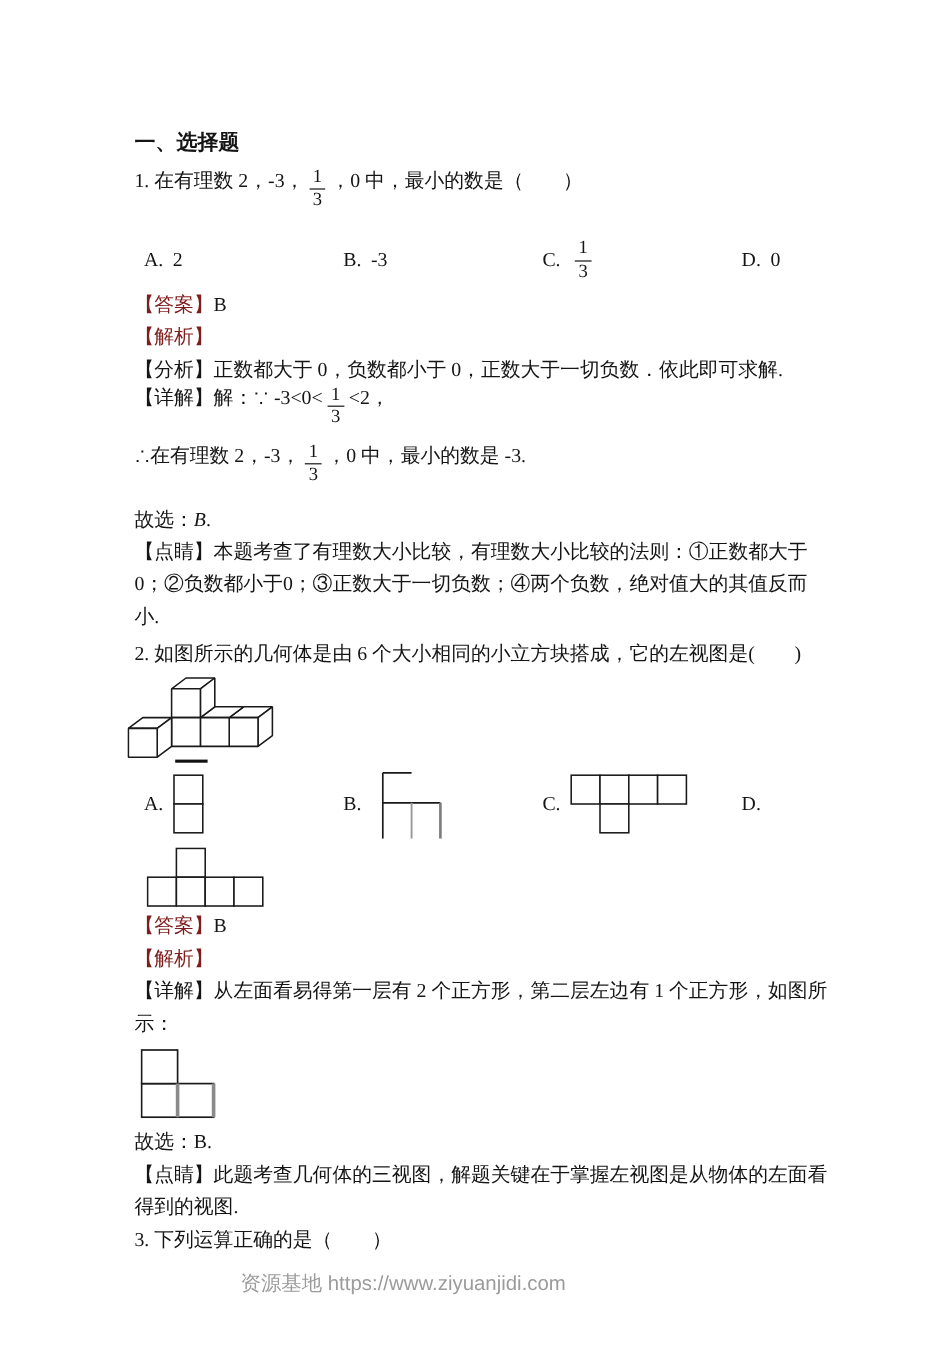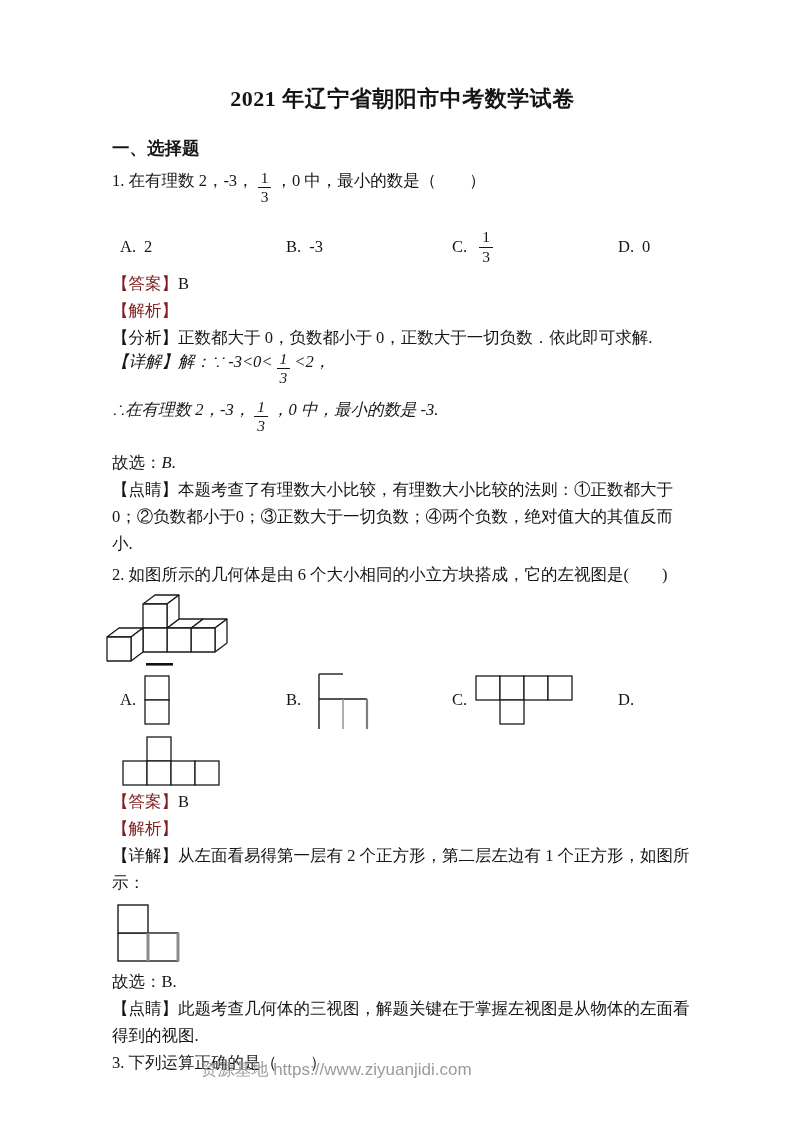--- a/index.html
+++ b/index.html
@@ -12,43 +12,42 @@
   .title{font-size:22px;font-weight:bold;text-align:center;margin:0;letter-spacing:.5px;}
   .section{font-size:17.5px;font-weight:bold;margin:22px 0 0 0;}
   .p{font-size:16.5px;line-height:27px;margin:0;}
   .fline{display:flex;font-size:16.5px;}
   .stem1{margin-top:10px;min-height:54px;}
   .optrow{display:flex;align-items:center;padding-left:8px;}
   .optrow1{min-height:46px;}
   .optrow2{min-height:64px;margin-top:2px;}
   .opt{width:166px;display:flex;align-items:center;gap:8px;font-size:16.5px;}
   .opt:last-child{width:auto;}
-  .f48{min-height:48px;font-style:italic;}
-  .f50{min-height:50px;font-style:italic;}
+  .f48{min-height:48px;}
+  .f50{min-height:50px;}
   .frac{display:inline-flex;flex-direction:column;align-items:center;line-height:1.05;font-size:15.5px;margin:0 4px;}
   .frac .num{display:block;border-bottom:1.2px solid #151515;padding:0 3px 1px;}
   .frac .den{display:block;padding-top:1px;}
   .blue{color:#7f1d1d;}
   .it{font-style:italic;}
   .cubefig{margin:4px 0 0 -6px;display:block;}
   .dfig{margin:4px 0 2px 10px;display:block;}
   .lfig{margin:8px 0 4px 5px;display:block;}
   .footer{
     position:absolute;left:0;top:1058px;width:672px;text-align:center;
     font-family:"Liberation Sans","DejaVu Sans",sans-serif;
     font-size:17px;color:#9b9b9b;text-decoration:none;display:block;
   }
   svg{display:block;}
 </style>
 </head>
 <body>
 
 <div class="content">
 
-  <h1 class="title">2021 年辽宁省朝阳市中考数学试卷</h1>
   <h2 class="section">一、选择题</h2>
 
   <div class="fline stem1">
     <span>1. 在有理数 2，-3，</span>
     <span class="frac">
       <span class="num">1</span>
       <span class="den">3</span>
     </span>
     <span>，0 中，最小的数是（　　）</span>
   </div>

